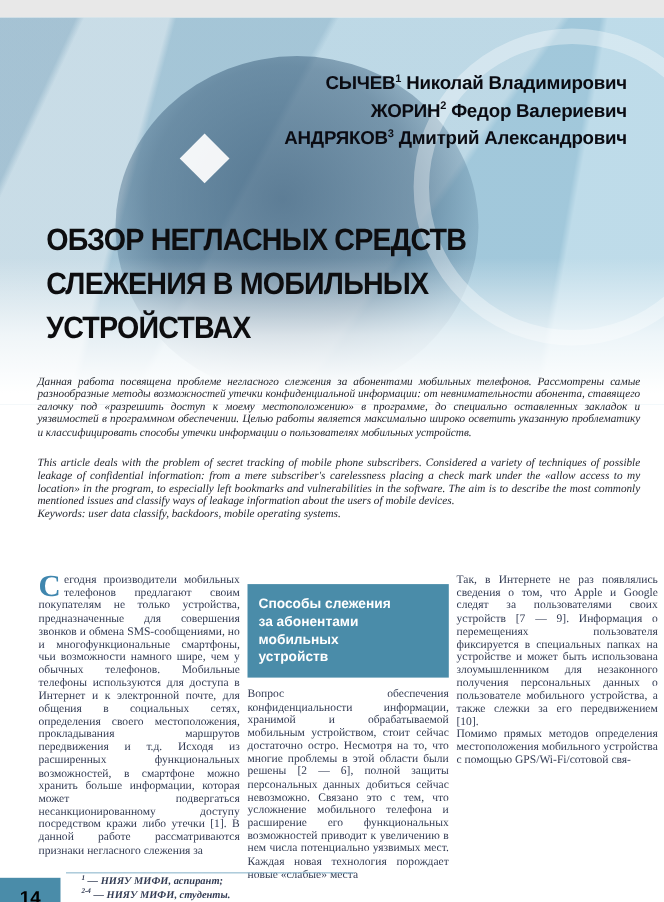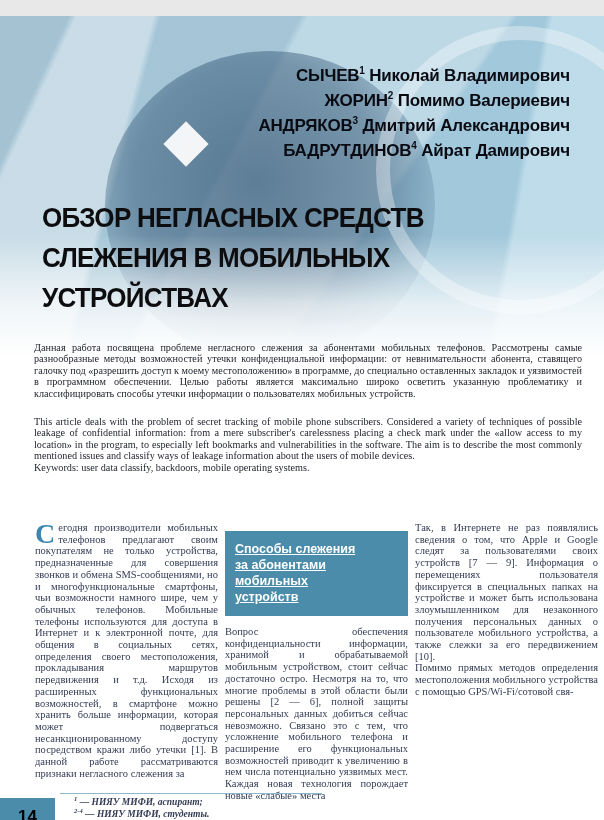--- a/index.html
+++ b/index.html
@@ -29,35 +29,35 @@
   
   .authors{position:absolute;top:47px;right:34px;text-align:right;z-index:5;
     font-family:"Liberation Sans",sans-serif;font-weight:bold;font-size:17px;line-height:25px;
     color:#0a0b12;letter-spacing:-0.2px;}
   .authors sup{font-size:10px;line-height:0;}
   .title{position:absolute;left:42px;top:163px;z-index:5;white-space:pre-line;
     font-family:"Liberation Sans",sans-serif;font-weight:bold;font-size:28px;line-height:40px;
     color:#0d0d0f;letter-spacing:-0.8px;transform:scaleX(0.93);transform-origin:0 0;}
 
   
-  .abstract{position:absolute;left:34px;width:548px;z-index:5;
+  .abstract{position:absolute;left:34px;width:548px;z-index:5;font-style:italic;
     font-size:10.2px;line-height:11.4px;text-align:justify;color:#23262f;}
   .abstract-ru{top:326px;}
   .abstract-en{top:400px;}
   .abstract p{margin:0;}
 
   
   .body{position:absolute;left:35px;top:506px;width:563px;display:flex;gap:7px;z-index:5;}
   .col{width:183px;font-size:10.5px;line-height:11.7px;text-align:justify;color:#333c54;}
   .col p{margin:0;}
   .dropcap{float:left;font-size:28px;line-height:22px;padding:1px 3px 0 0;
     color:#3f86ae;font-weight:bold;}
   .section-box{background:#4a8ca9;color:#ffffff;white-space:pre-line;
     font-family:"Liberation Sans",sans-serif;font-weight:bold;font-size:12.5px;line-height:16px;
-    padding:10px 8px 11px 10px;margin:9px 0 10px 0;text-align:left;text-decoration:underline;}
+    padding:10px 8px 11px 10px;margin:9px 0 10px 0;text-align:left;}
 
   
   .footnote-rule{position:absolute;left:60px;top:777px;width:262px;height:0;
     border-top:1px solid #8db7cc;z-index:5;}
   .footnotes{position:absolute;left:74px;top:781px;z-index:5;
     font-size:9.5px;line-height:11.5px;font-style:italic;font-weight:bold;color:#333c54;}
   .footnotes p{margin:0;}
   .footnotes sup{font-size:6.5px;line-height:0;}
   .page-number-box{position:absolute;left:0;top:782px;width:55px;height:38px;background:#4a8ca9;
     display:flex;align-items:center;justify-content:center;z-index:6;
@@ -70,23 +70,22 @@
 
   <div class="header-art">
     <div class="sphere"></div>
     <div class="arc"></div>
     <div class="diamond"></div>
     <div class="header-fade"></div>
   </div>
 
   <div class="authors">
     <div><span>СЫЧЕВ</span><sup>1</sup><span> Николай Владимирович</span></div>
-    <div><span>ЖОРИН</span><sup>2</sup><span> Помимо Валериевич</span></div>
+    <div><span>ЖОРИН</span><sup>2</sup><span> Федор Валериевич</span></div>
     <div><span>АНДРЯКОВ</span><sup>3</sup><span> Дмитрий Александрович</span></div>
-    <div><span>БАДРУТДИНОВ</span><sup>4</sup><span> Айрат Дамирович</span></div>
   </div>
 
   <h1 class="title">ОБЗОР НЕГЛАСНЫХ СРЕДСТВ
 СЛЕЖЕНИЯ В МОБИЛЬНЫХ
 УСТРОЙСТВАХ</h1>
 
   <div class="abstract abstract-ru">
     <p>Данная работа посвящена проблеме негласного слежения за абонентами мобильных телефонов. Рассмотрены самые разнообразные методы возможностей утечки конфиденциальной информации: от невнимательности абонента, ставящего галочку под «разрешить доступ к моему местоположению» в программе, до специально оставленных закладок и уязвимостей в программном обеспечении. Целью работы является максимально широко осветить указанную проблематику и классифицировать способы утечки информации о пользователях мобильных устройств.</p>
   </div>
 

